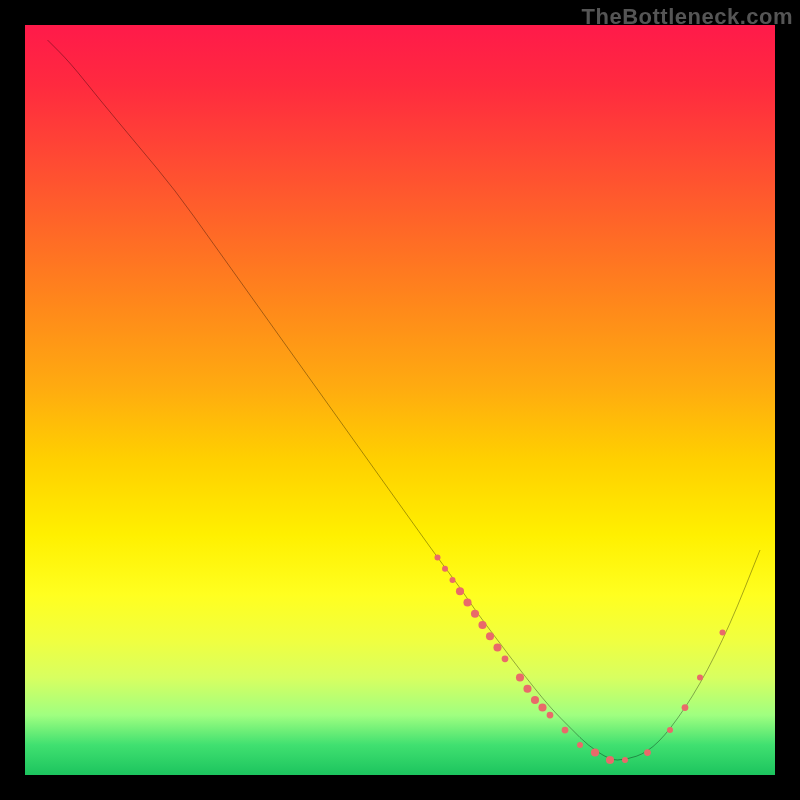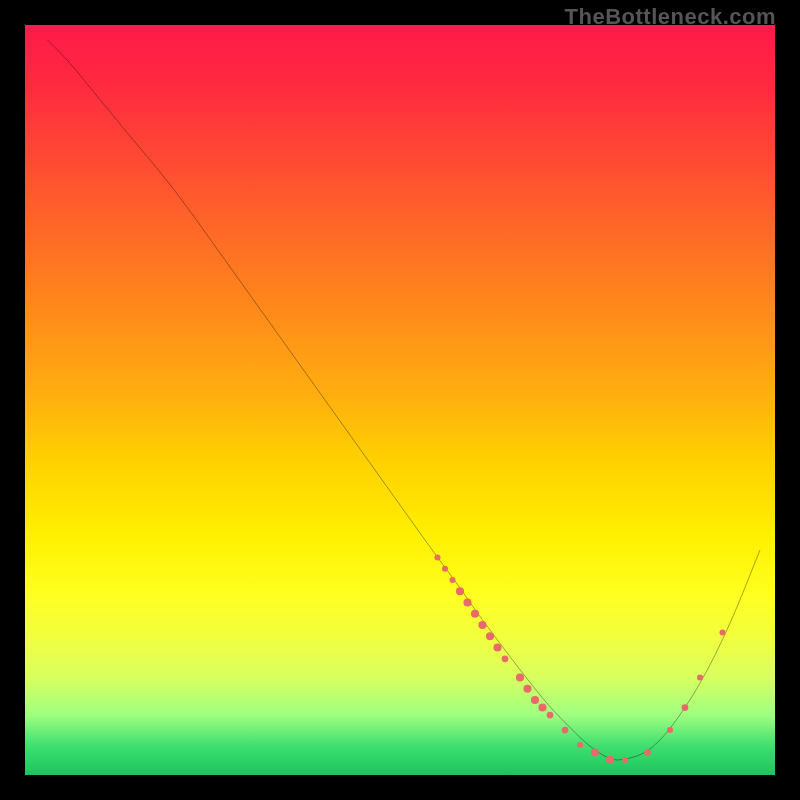--- a/index.html
+++ b/index.html
@@ -7,21 +7,21 @@
     padding: 0;
     width: 800px;
     height: 800px;
     background: #000;
     font-family: Arial, Helvetica, sans-serif;
     overflow: hidden;
   }
   .watermark {
     position: absolute;
     top: 4px;
-    right: 24px;
+    right: 7px;
     font-size: 22px;
     font-weight: bold;
     color: #555;
     letter-spacing: 0.5px;
     z-index: 10;
   }
   .plot-area {
     position: absolute;
     left: 25px;
     top: 25px;

